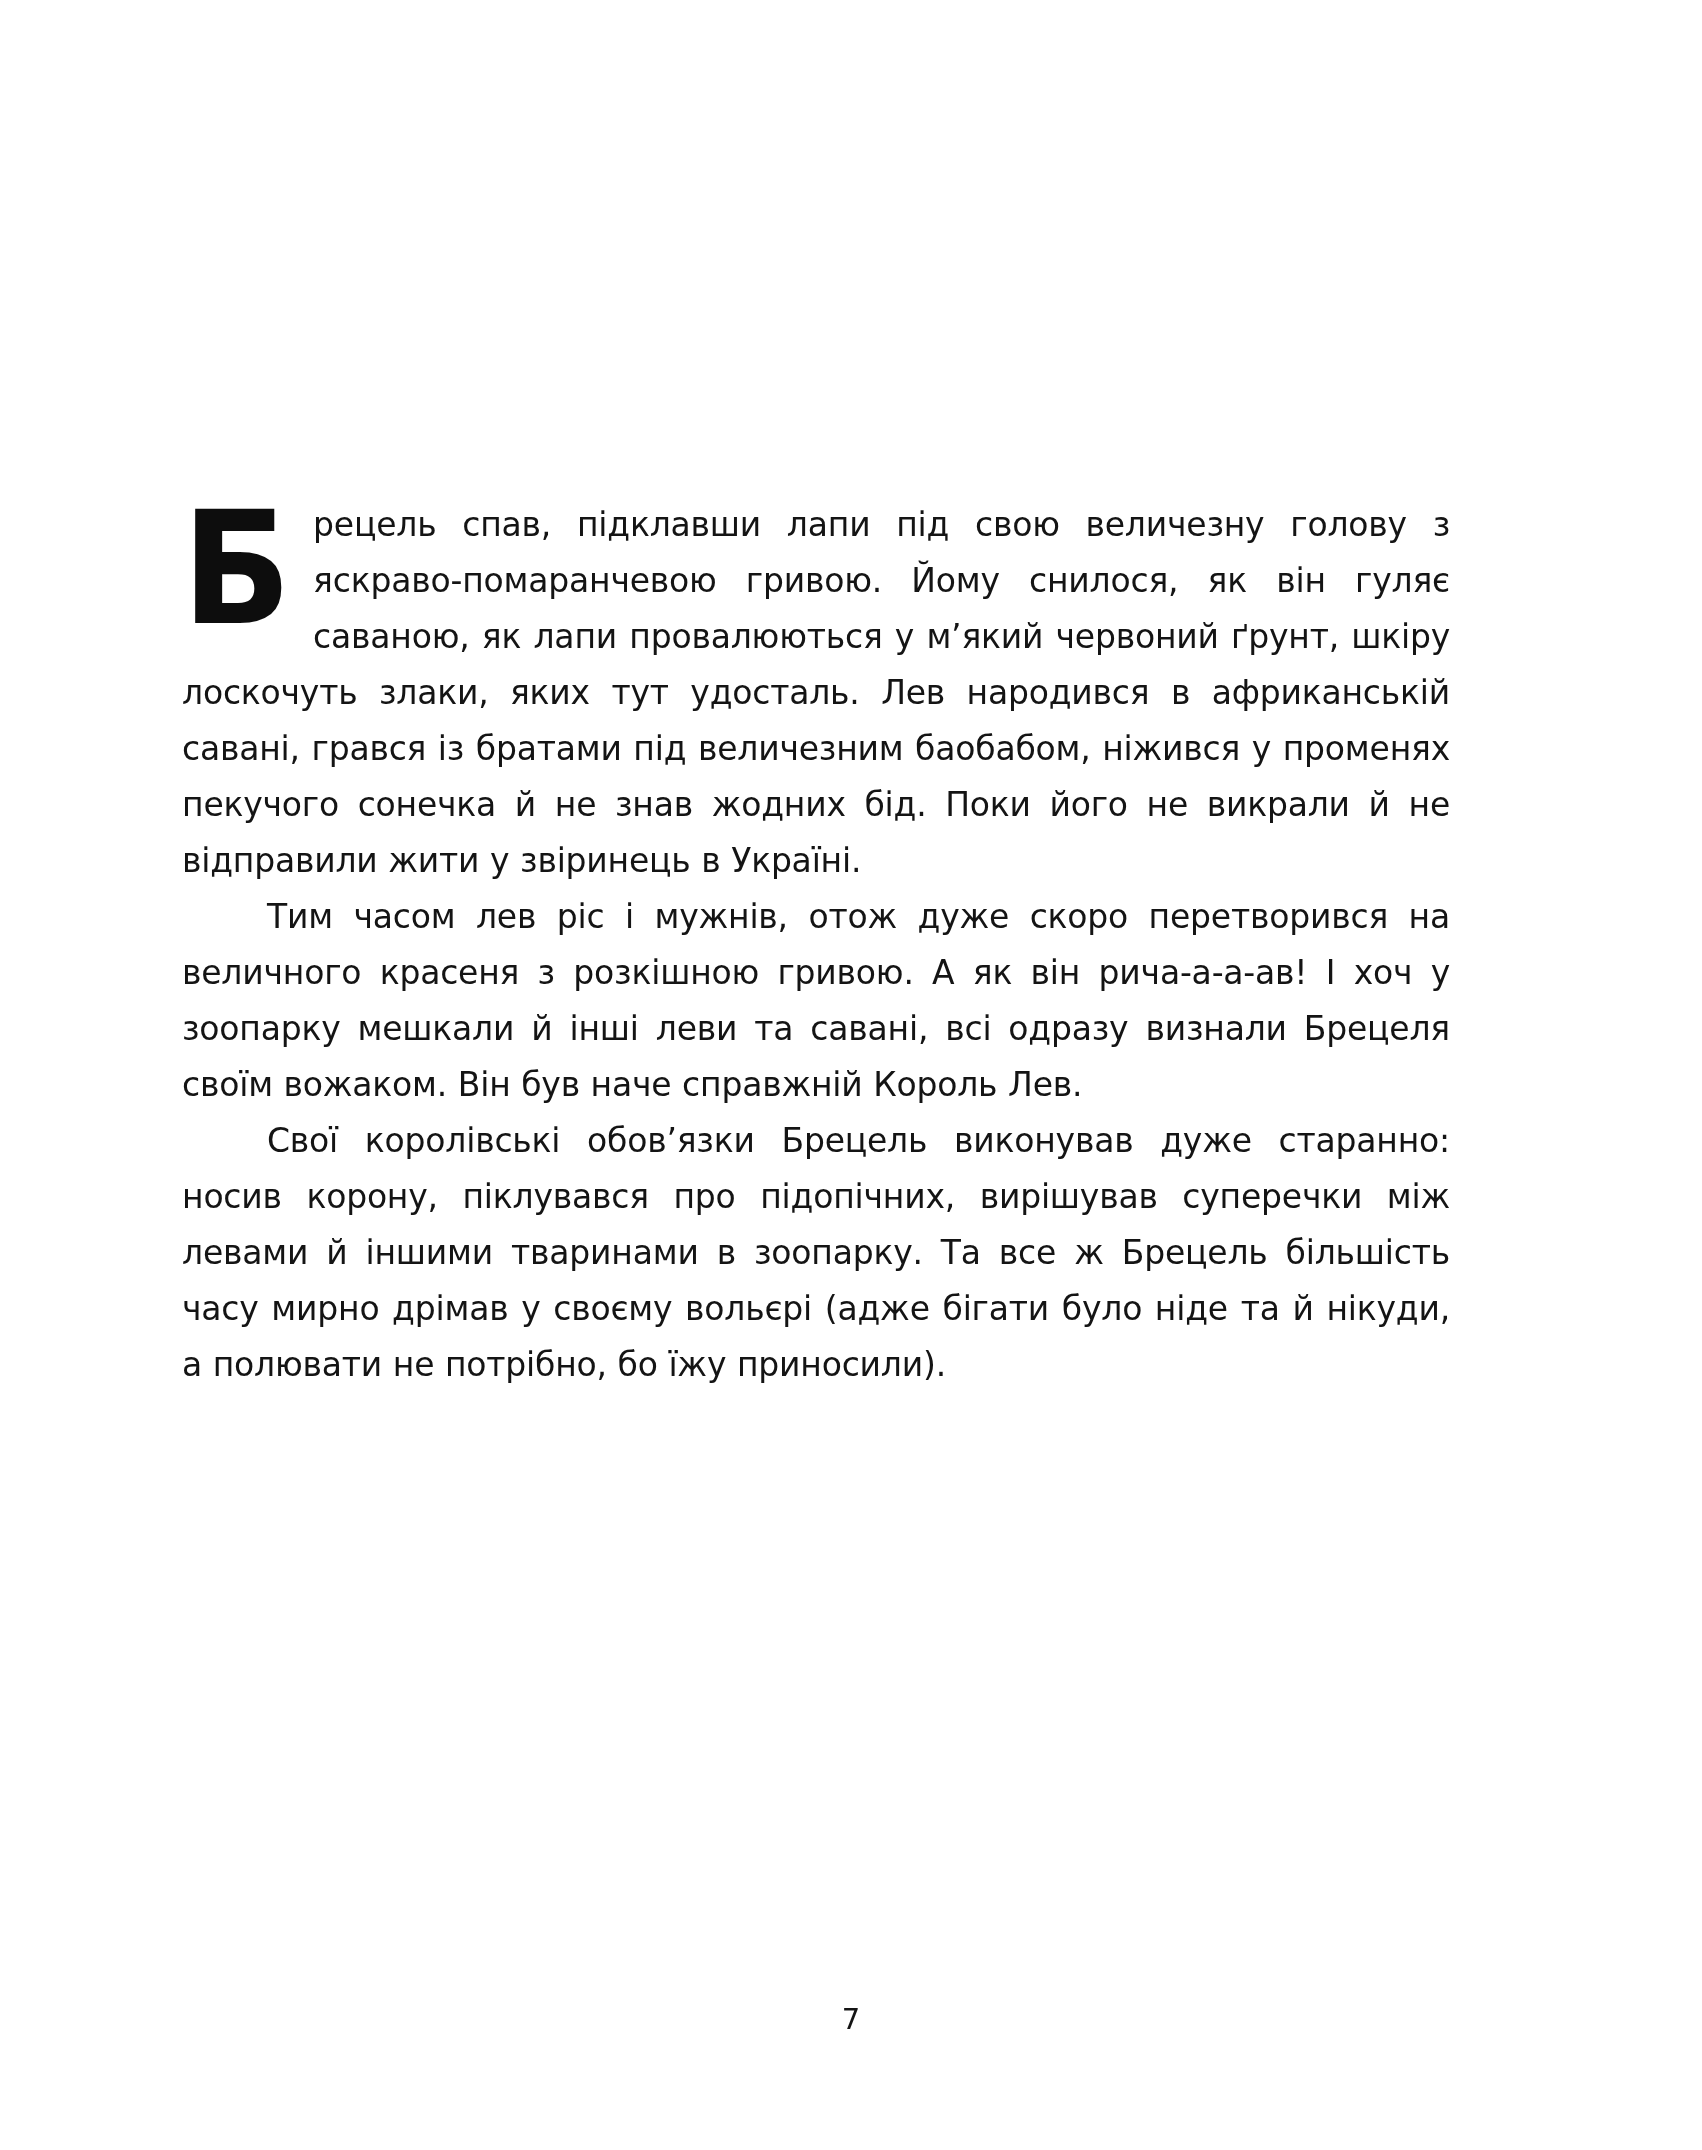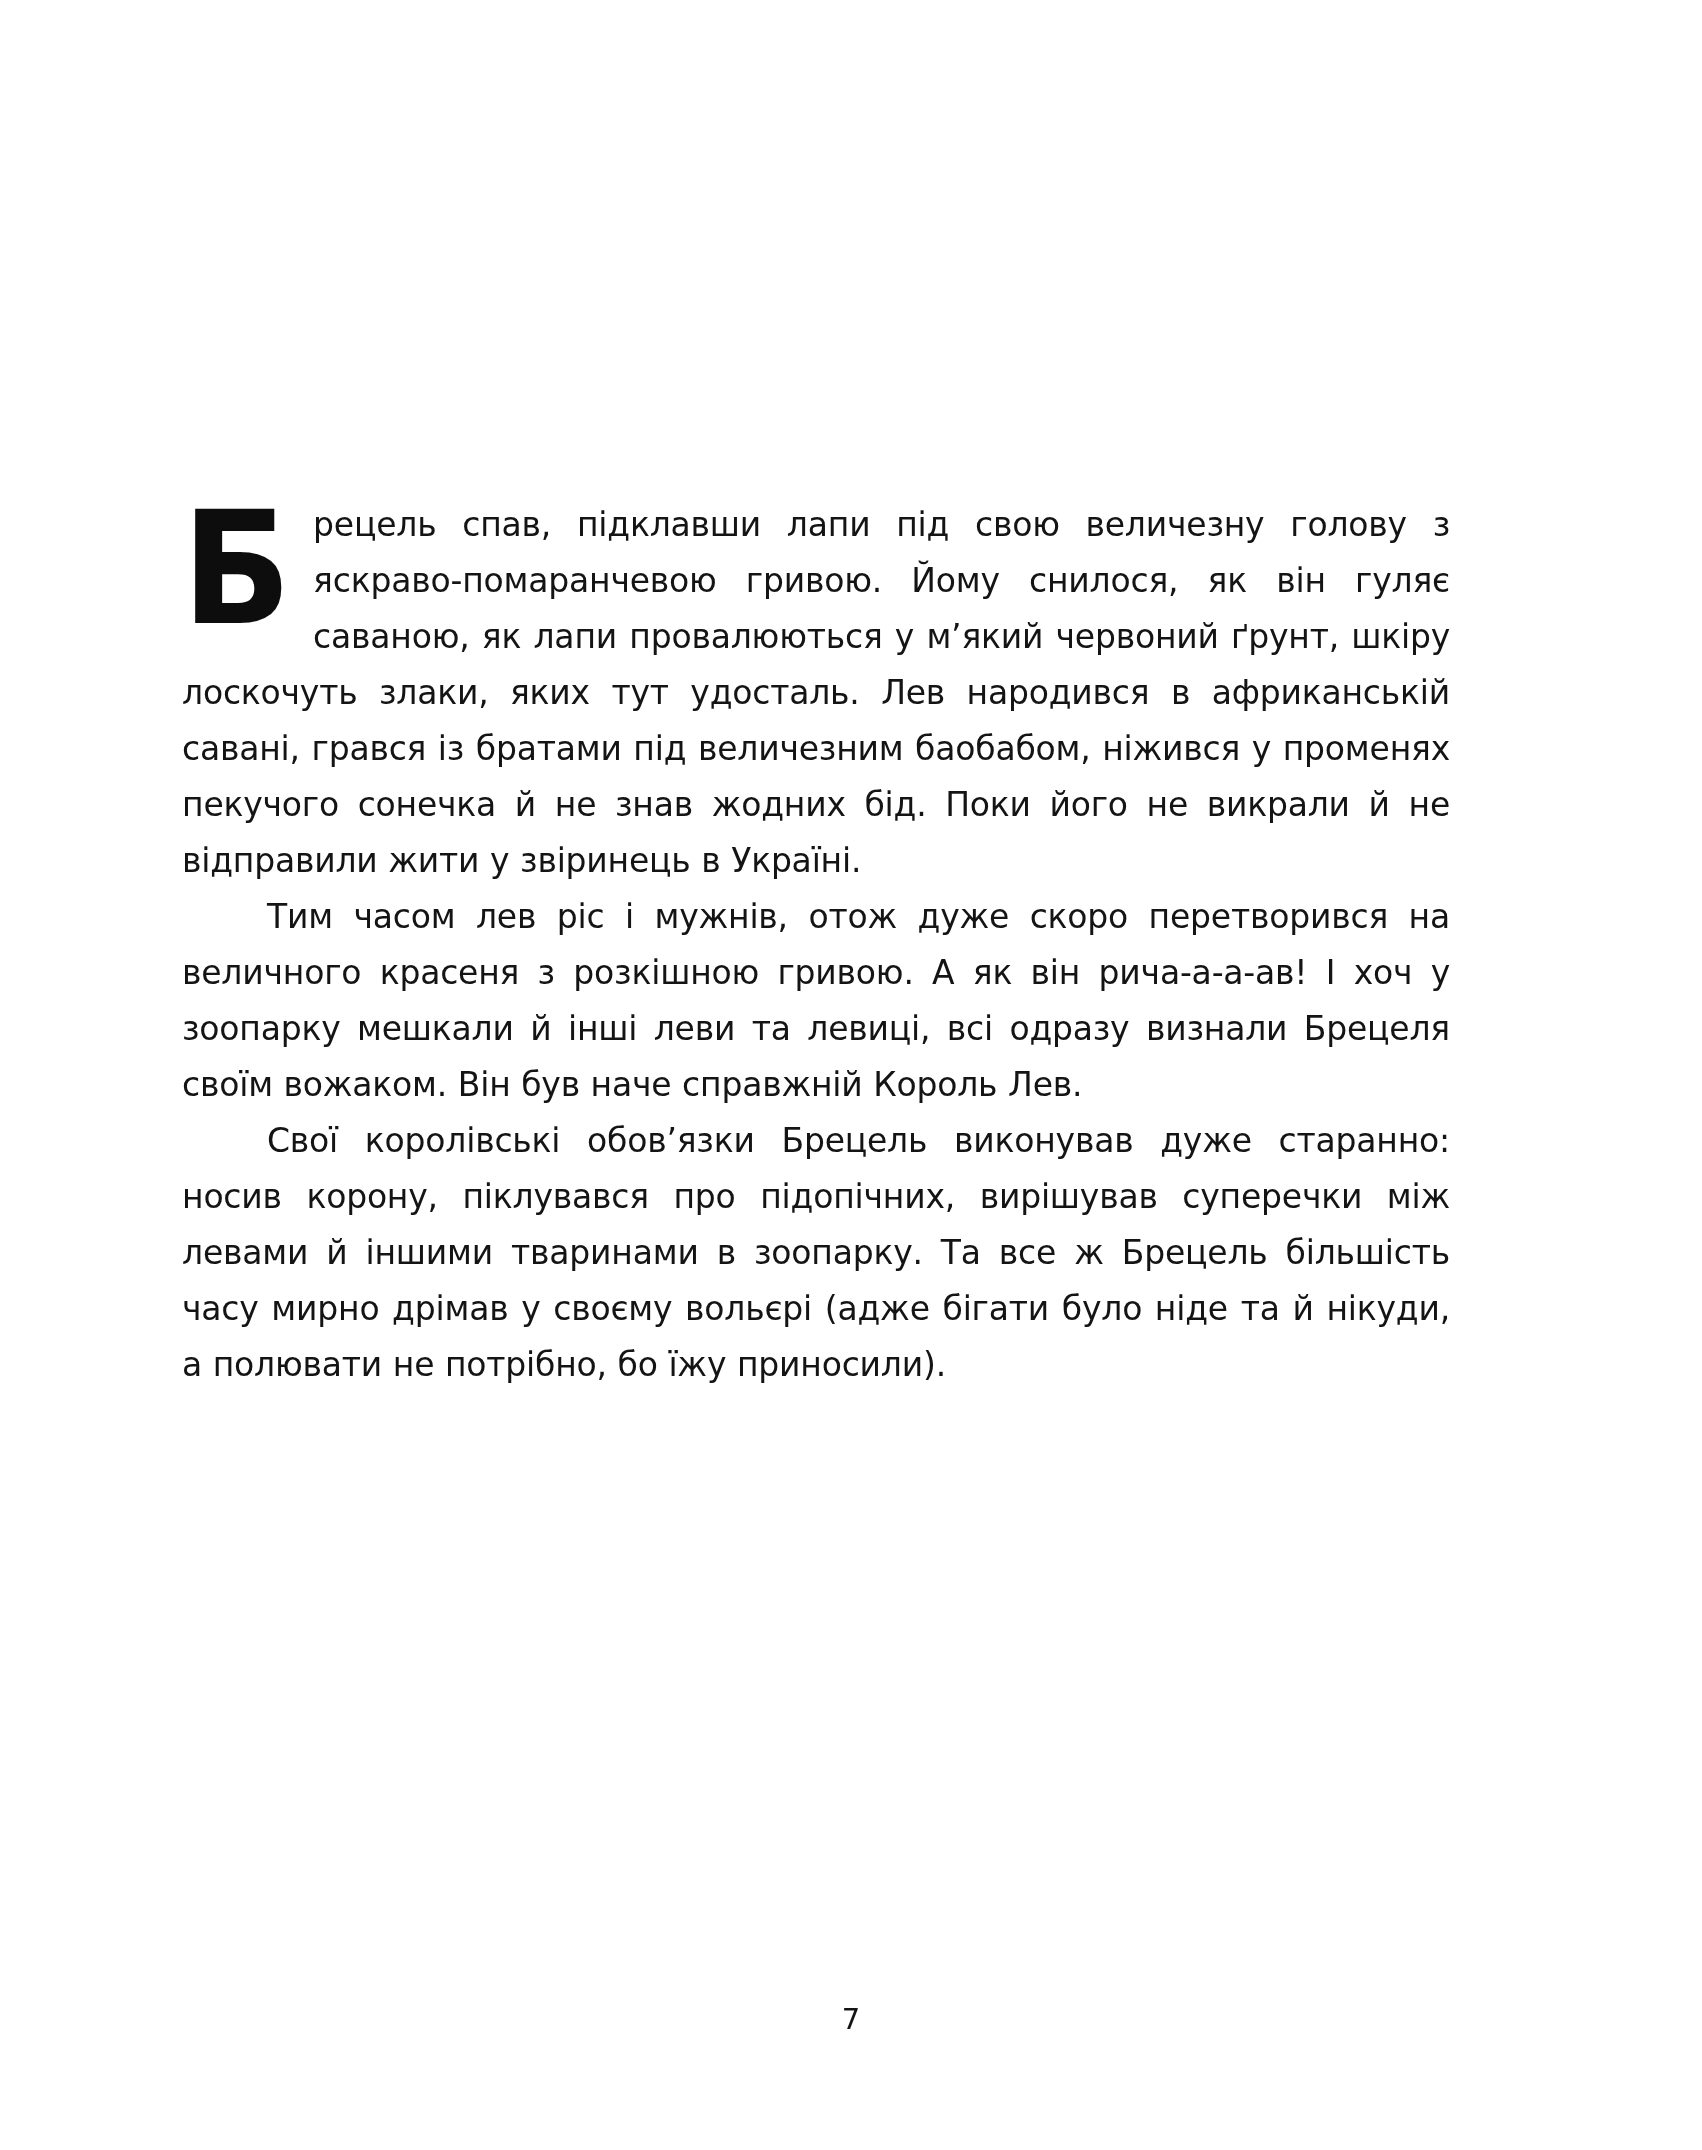--- a/index.html
+++ b/index.html
@@ -80,21 +80,21 @@
 </head>
 <body>
 
 <div class="page">
 
   <div class="text-block">
 
     <p class="para first-para"><span class="dropcap">Б</span><span>рецель спав, підклавши лапи під свою величезну голову з яскраво-помаранчевою гривою. Йому снилося, як він гуляє саваною, як лапи провалюються у м’який червоний ґрунт, шкіру лоскочуть злаки, яких тут удосталь. Лев народився в африканській савані, грався із братами під величезним баобабом, ніжився у променях пекучого сонечка й не знав жодних бід. Поки його не викрали й не відправили жити у звіринець в Україні.</span></p>
 
 
-    <p class="para">Тим часом лев ріс і мужнів, отож дуже скоро перетворився на величного красеня з розкішною гривою. А як він рича-а-а-ав! І хоч у зоопарку мешкали й інші леви та левиці, всі одразу визнали Брецеля своїм вожаком. Він був наче справжній Король Лев.</p>
+    <p class="para">Тим часом лев ріс і мужнів, отож дуже скоро перетворився на величного красеня з розкішною гривою. А як він рича-а-а-ав! І хоч у зоопарку мешкали й інші леви та савані, всі одразу визнали Брецеля своїм вожаком. Він був наче справжній Король Лев.</p>
 
     <p class="para">Свої королівські обов’язки Брецель виконував дуже старанно: носив корону, піклувався про підопічних, вирішував суперечки між левами й іншими тваринами в зоопарку. Та все ж Брецель більшість часу мирно дрімав у своєму вольєрі (адже бігати було ніде та й нікуди, а полювати не потрібно, бо їжу приносили).</p>
 
   </div>
 
   <div class="page-number">7</div>
 
 </div>
 
 

